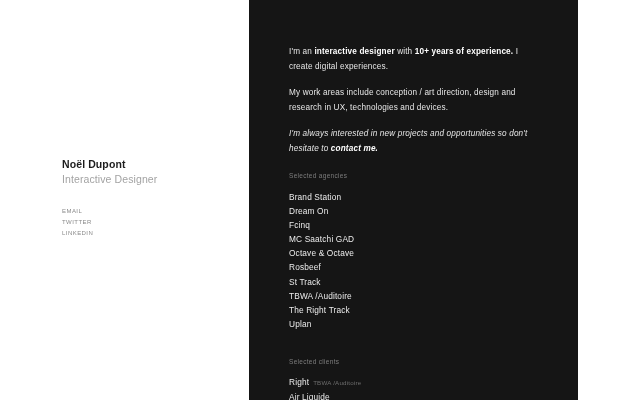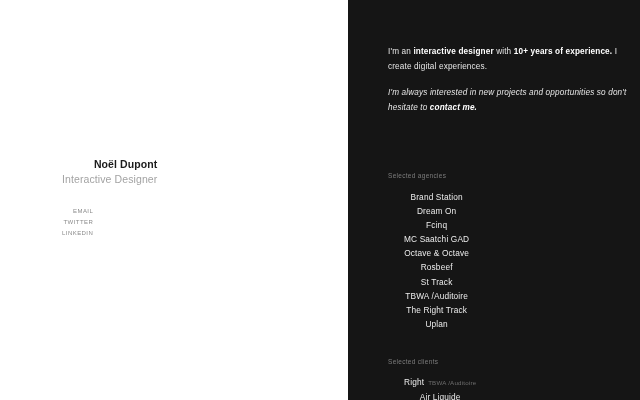--- a/index.html
+++ b/index.html
@@ -15,25 +15,24 @@
   }
   .page {
     position: relative;
     width: 640px;
     height: 400px;
     display: flex;
   }
   
   .left {
     position: relative;
-    width: 348px;
+    width: 249px;
     height: 400px;
     background: #ffffff;
     flex: none;
-    text-align: right;
   }
   .identity {
     position: absolute;
     left: 62px;
     top: 157px;
   }
   .name {
     font-size: 10.5px;
     font-weight: 700;
     color: #1c1c1c;
@@ -95,25 +94,24 @@
     position: absolute;
     left: 40px;
     font-size: 6.5px;
     color: #7d7d7d;
     letter-spacing: 0.3px;
   }
   .label-agencies { top: 172px; }
   .label-clients  { top: 358px; }
   .list {
     position: absolute;
-    left: 56px;
+    left: 40px;
     margin: 0;
     padding: 0;
     list-style: none;
-    text-align: center;
   }
   .list-agencies { top: 190px; }
   .list-clients  { top: 375px; }
   .list li {
     font-size: 8.3px;
     line-height: 14.1px;
     color: #ececec;
     letter-spacing: 0.15px;
     white-space: nowrap;
   }
@@ -138,20 +136,21 @@
       <a class="link" href="#">EMAIL</a>
       <a class="link" href="#">TWITTER</a>
       <a class="link" href="#">LINKEDIN</a>
     </div>
   </div>
 
   <div class="right">
 
     <div class="intro">
       <p><span>I'm an </span><b>interactive designer</b><span> with </span><b>10+ years of experience.</b><span> I create digital experiences.</span></p>
+      <p><span>My work areas include conception / art direction, design and research in UX, technologies and devices.</span></p>
       <p><span>I'm always interested in new projects and opportunities so don't hesitate to </span><b>contact me.</b></p>
     </div>
 
     <div class="section-label label-agencies">Selected agencies</div>
     <ul class="list list-agencies">
       <li>Brand Station</li>
       <li>Dream On</li>
       <li>Fcinq</li>
       <li>MC Saatchi GAD</li>
       <li>Octave &amp; Octave</li>

